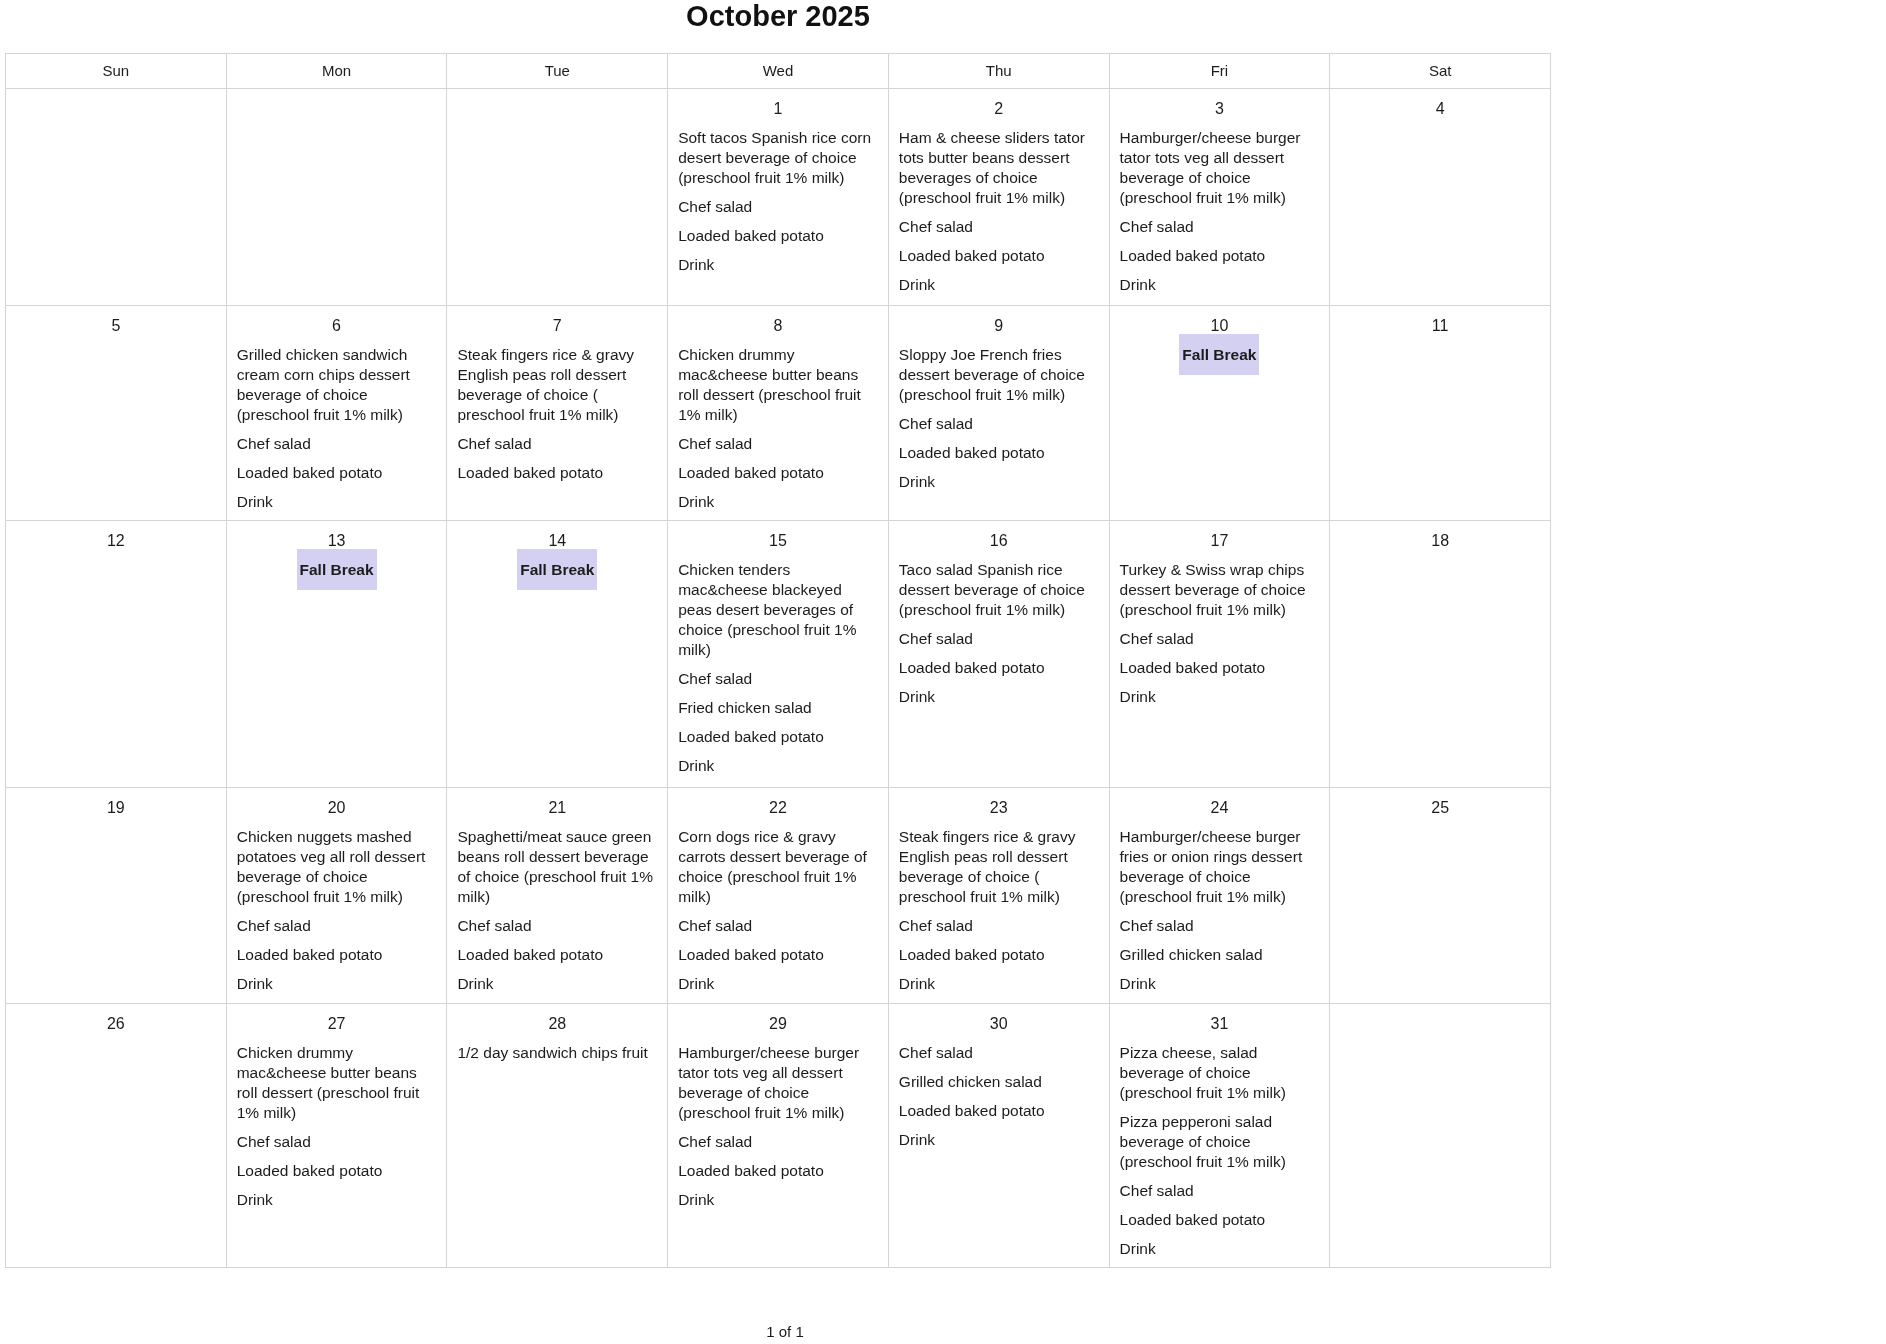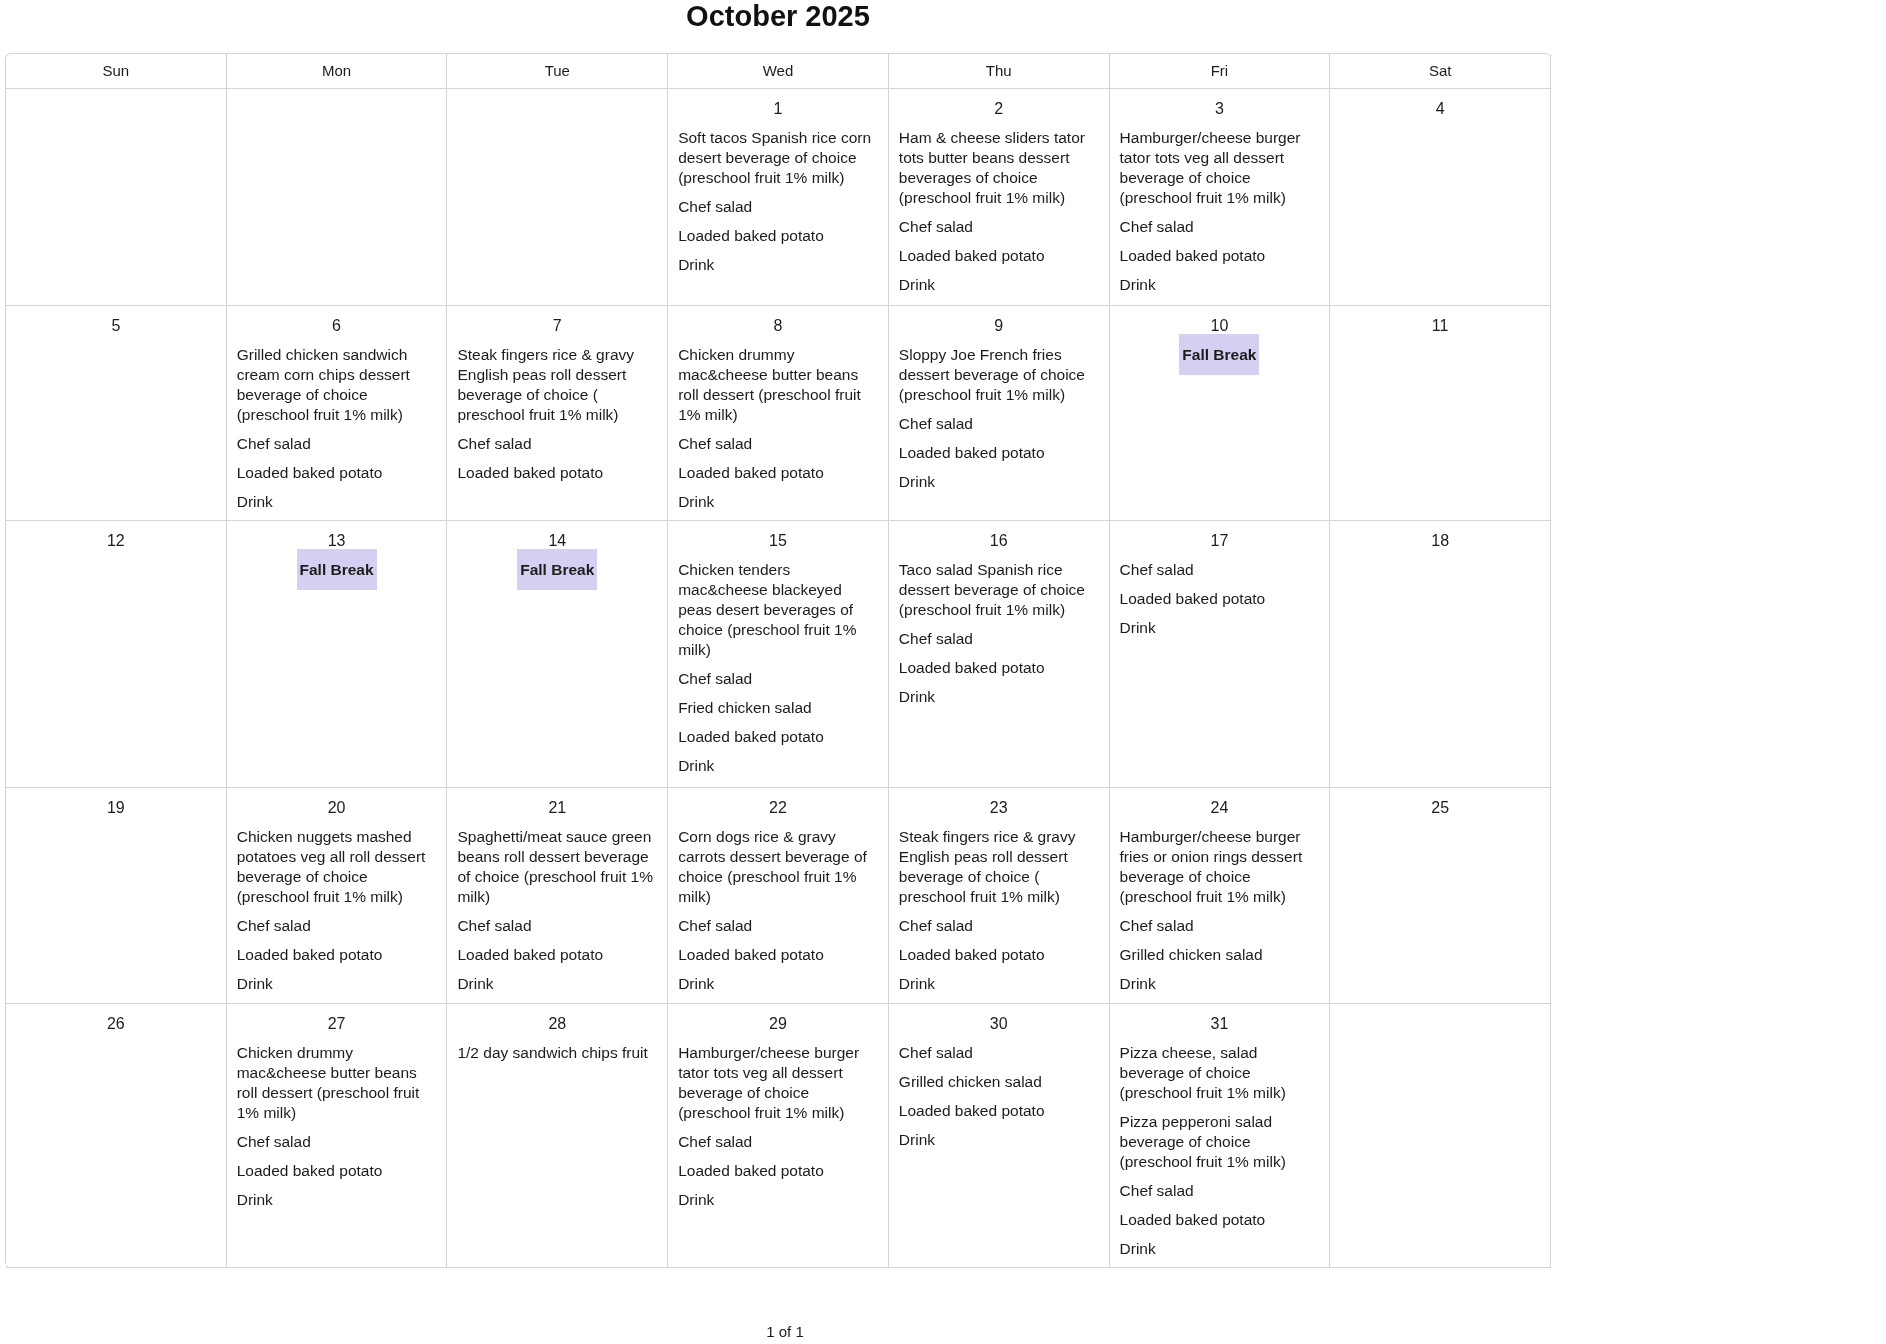--- a/index.html
+++ b/index.html
@@ -16,21 +16,20 @@
     color:#111;
   }
   .calendar {
     position:absolute; top:53px; left:5px; width:1546px;
     display:grid;
     grid-template-columns:repeat(7,1fr);
     grid-template-rows:35px 217px 215px 267px 216px 264px;
     border-top:1px solid #d4d4d4;
     border-left:1px solid #d4d4d4;
     background:#fff;
-    border-radius:6px;
   }
   .hcell {
     border-right:1px solid #d4d4d4; border-bottom:1px solid #d4d4d4;
     font-size:15px; line-height:34px; text-align:center; color:#1c1c1c;
   }
   .cell {
     border-right:1px solid #d4d4d4; border-bottom:1px solid #d4d4d4;
     padding:10px 10px 6px 10px; overflow:hidden;
   }
   .daynum {
@@ -151,20 +150,21 @@
     </div>
     <div class="cell">
       <div class="daynum">16</div>
       <p class="item">Taco salad Spanish rice dessert beverage of choice (preschool fruit 1% milk)</p>
       <p class="item">Chef salad</p>
       <p class="item">Loaded baked potato</p>
       <p class="item">Drink</p>
     </div>
     <div class="cell">
       <div class="daynum">17</div>
+      <p class="item">Turkey &amp; Swiss wrap chips dessert beverage of choice (preschool fruit 1% milk)</p>
       <p class="item">Chef salad</p>
       <p class="item">Loaded baked potato</p>
       <p class="item">Drink</p>
     </div>
     <div class="cell">
       <div class="daynum">18</div>
     </div>
     <div class="cell">
       <div class="daynum">19</div>
     </div>

